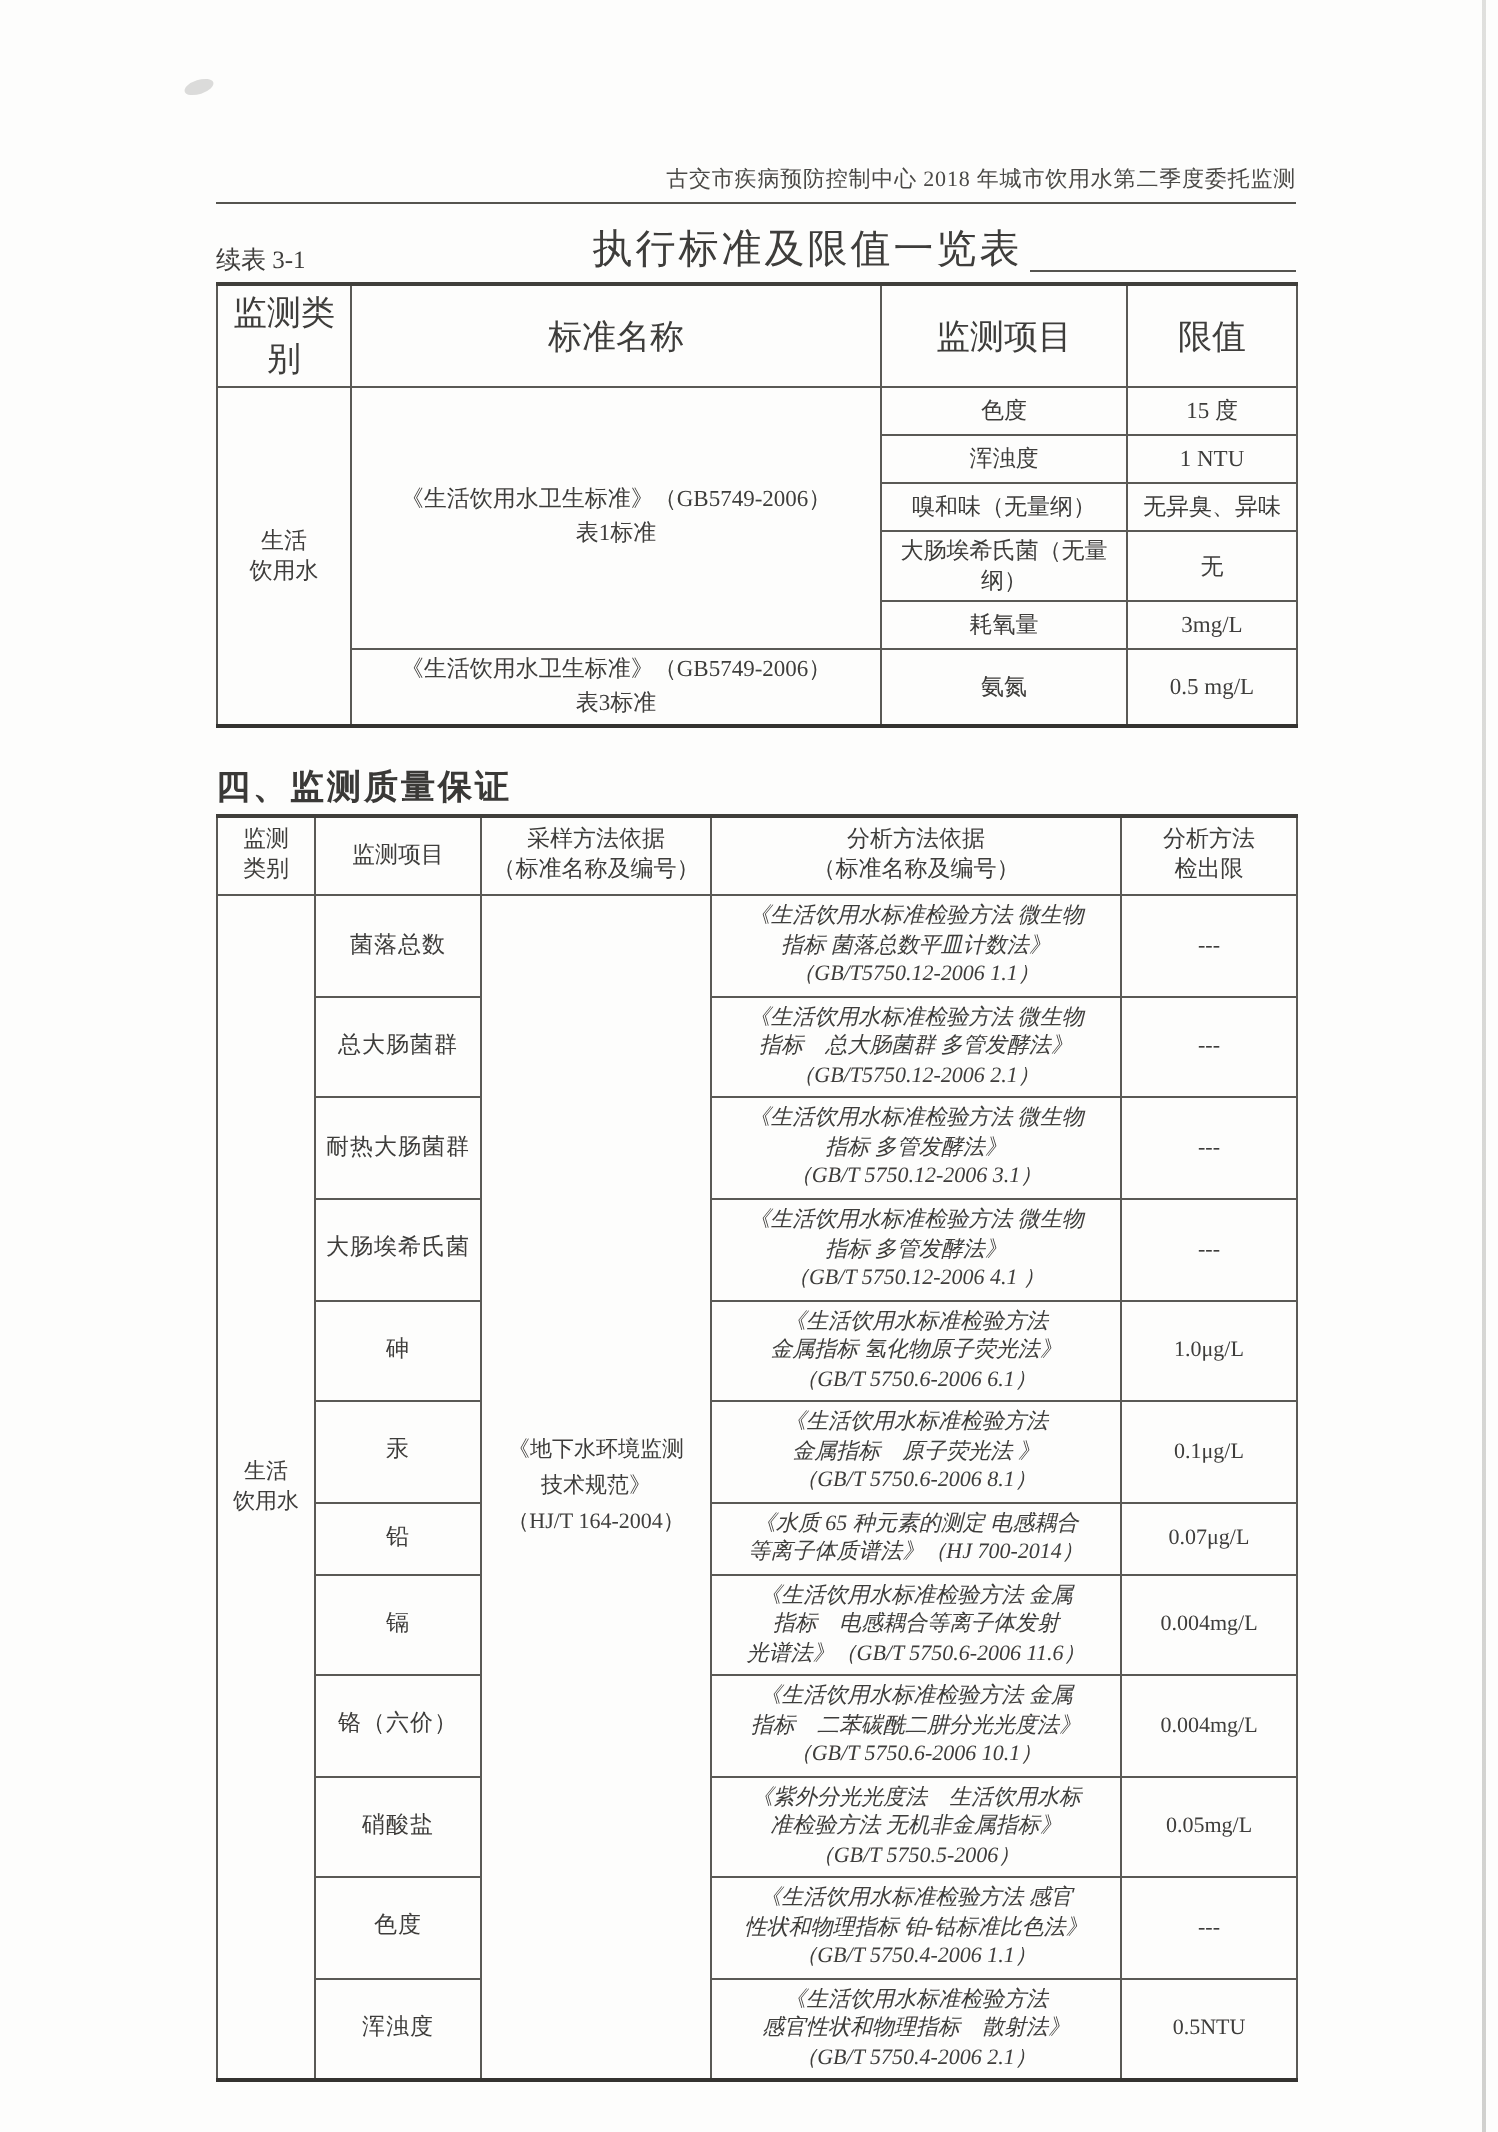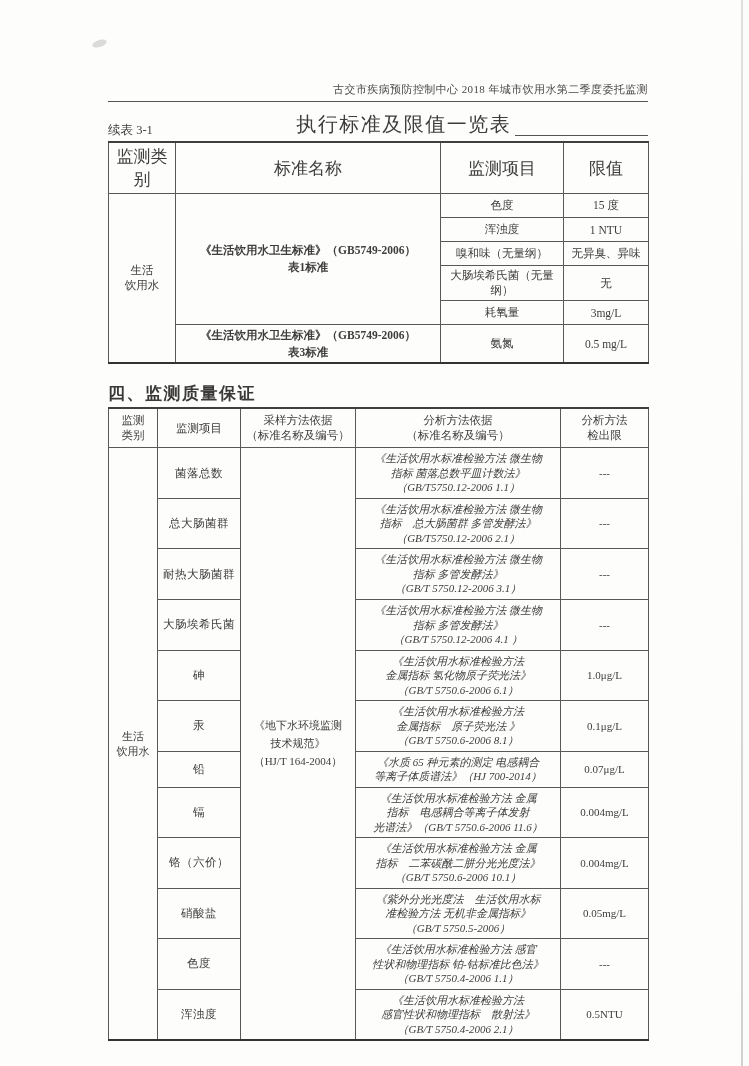--- a/index.html
+++ b/index.html
@@ -49,21 +49,21 @@
     font-weight: normal;
     white-space: pre-line;
     padding: 2px 2px;
   }
   table.t3 { border-top: 2px solid #403f3b; border-bottom: 2.5px solid #343330; }
   table.t4 { border-top: 2px solid #403f3b; border-bottom: 2.5px solid #343330; }
 
   .t3 th { font-size: 17px; height: 22px; }
   .t3 td { font-size: 11.5px; }
   .t3 tr.item-row td { height: 19px; }
-  .t3 td.standard-cell { line-height: 1.45; font-weight: bold; }
+  .t3 td.standard-cell { line-height: 1.45; }
 
   .t4 th { font-size: 11.5px; height: 34px; line-height: 1.3; }
   .t4 td { font-size: 11px; line-height: 1.32; }
   .t4 td.item-cell { font-size: 11.5px; letter-spacing: .5px; }
   .t4 td.method-cell { padding: 3px 2px; font-style: italic; }
   .t4 td.sampling-cell { line-height: 1.6; }
 
   .section-heading {
     margin: 18px 0 0 0;
     font-size: 17px; font-weight: bold; letter-spacing: 1.5px;

